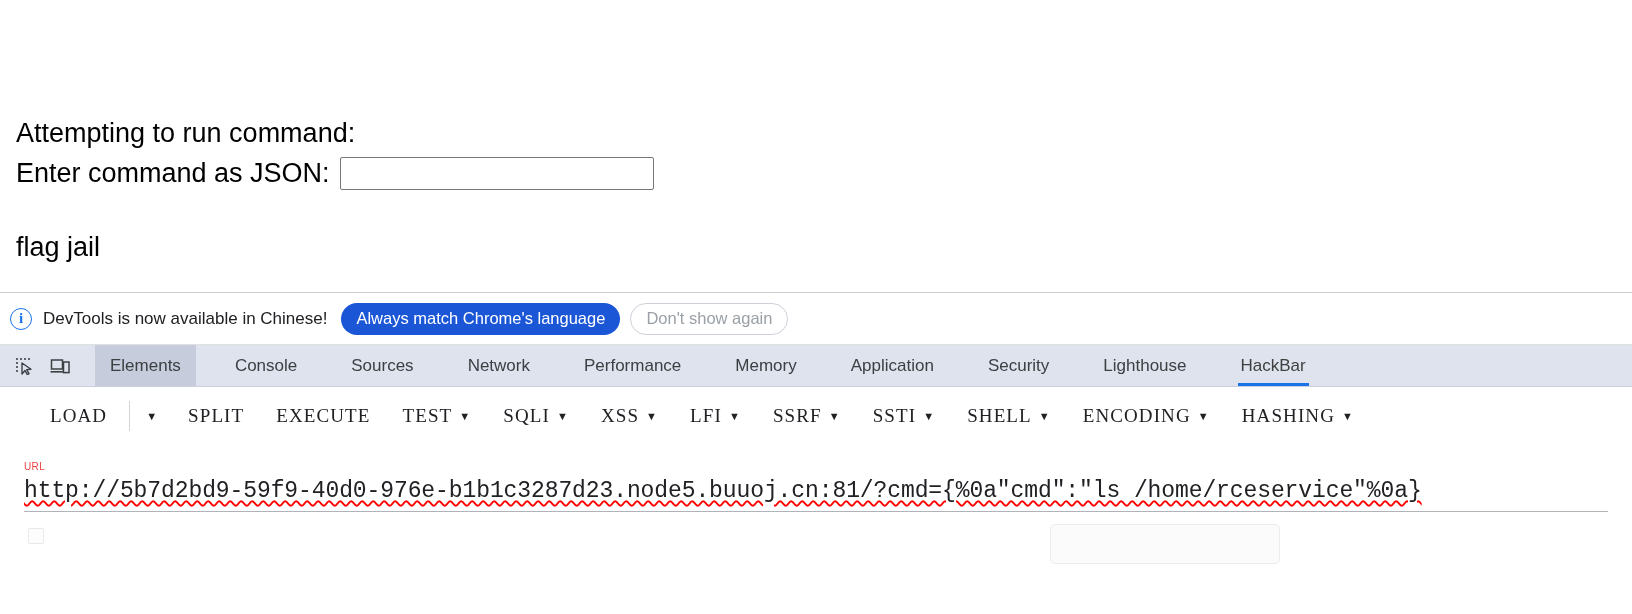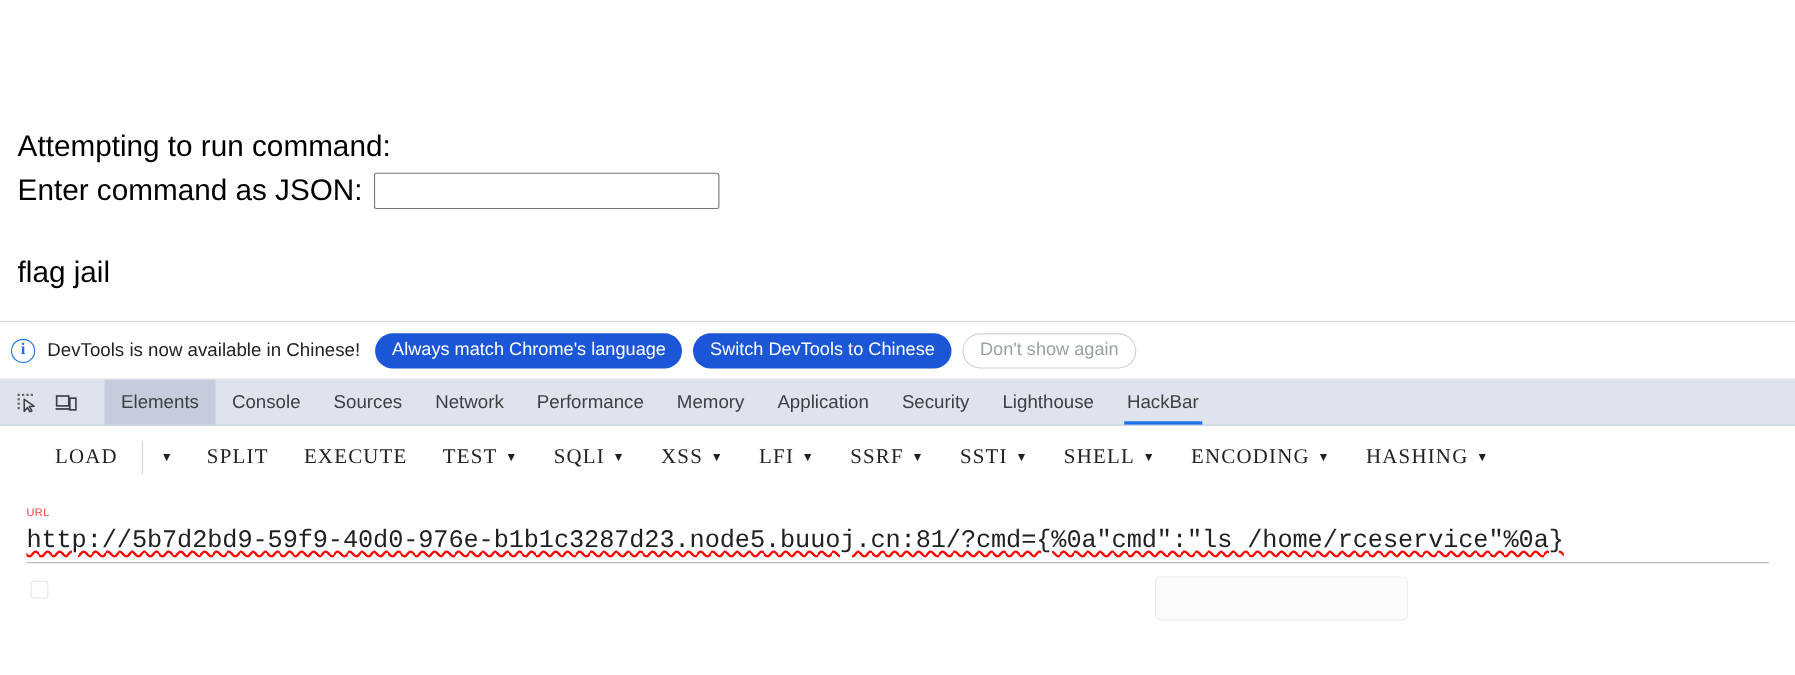--- a/index.html
+++ b/index.html
@@ -152,20 +152,21 @@
     border-radius: 3px;
   }
   .tool-sep {
     width: 1px;
     background: #c3c9d8;
     margin: 8px 3px;
   }
   .tabs {
     display: flex;
     align-items: stretch;
+    gap: 24px;
   }
   .tab {
     display: flex;
     align-items: center;
     padding: 0 15px;
     font-size: 17px;
     color: #3c4043;
     cursor: pointer;
     white-space: nowrap;
     position: relative;
@@ -291,21 +292,20 @@
   </div>
 </div>
 
 <div id="devtools">
 
   <div class="infobar">
     <div class="info-icon">i</div>
     <span class="infobar-text">DevTools is now available in Chinese!</span>
     <div class="infobar-buttons">
       <button class="btn-primary">Always match Chrome's language</button>
-      <button class="btn-primary">Switch DevTools to Chinese</button>
       <button class="btn-ghost">Don't show again</button>
     </div>
   </div>
 
   <div class="tabstrip">
     <div class="tool-icons">
       <div class="tool-btn">
         <svg width="18" height="18" viewBox="0 0 18 18">
           <g fill="#5f6368">
             <rect x="1" y="1" width="2" height="2"></rect>

